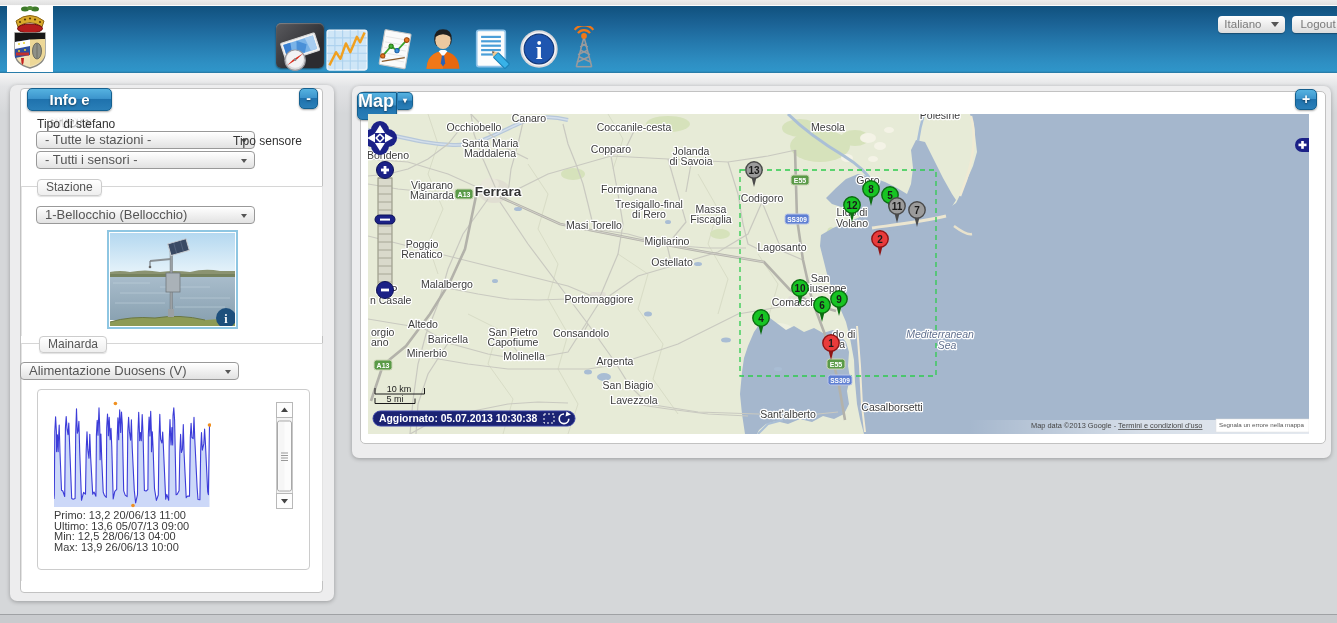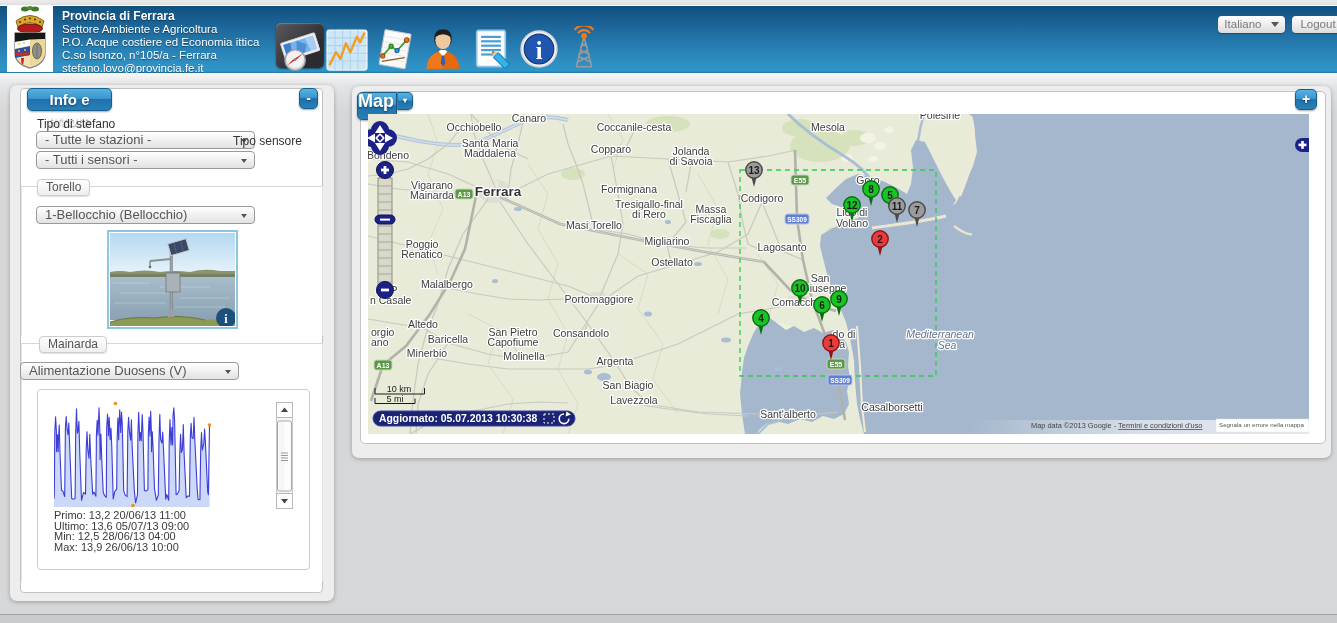--- a/index.html
+++ b/index.html
@@ -63,27 +63,20 @@
         <circle cx="17" cy="37" r="1" fill="#e8d22a"></circle>
         <circle cx="12" cy="45" r="1" fill="#e8d22a"></circle>
         <circle cx="18" cy="44" r="1" fill="#e8d22a"></circle>
 <rect x="9" y="46.5" width="13" height="3" fill="#c03030"></rect>
 <path d="M14,52 L17,52 L16.5,57 L15.5,59 L14.5,57 Z" fill="#c42020"></path>
 <path d="M23,33.5 L38,33 L38,47 Q38,56 23,60 Z" fill="#edd898"></path>
 <ellipse cx="30" cy="45" rx="4.5" ry="8" fill="#8f9188" stroke="#5a5a52" stroke-width="0.8"></ellipse>
 <line x1="30" y1="38" x2="30" y2="52" stroke="#5a5a52" stroke-width="0.6"></line>
 </svg>
     </div>
-  <div id="hdrtext">
-    <b>Provincia di Ferrara</b><br>
-    Settore Ambiente e Agricoltura<br>
-    P.O. Acque costiere ed Economia ittica<br>
-    C.so Isonzo, n°105/a - Ferrara<br>
-    stefano.lovo@provincia.fe.it
-  </div>
   <div id="icActive"></div>
     <svg class="hicon" style="left:279px;top:23px" width="43" height="43" viewBox="0 0 40 40">
 <g transform="rotate(-18 20 16)">
 <rect x="3" y="8" width="33" height="17" fill="#f2f2f2" stroke="#d8d8d8" stroke-width="1" rx="1"></rect>
 <rect x="5" y="10" width="29" height="13" fill="#7ab3e8"></rect>
 <path d="M5,10 L12,10 L10,23 L5,23 Z" fill="#3a7fd0"></path>
 <path d="M18,10 L26,16 L22,23 L15,20 Z" fill="#4a90d8"></path>
 <path d="M26,10 L34,10 L34,23 L28,23 Z" fill="#a8cdf0"></path>
 </g>
 <circle cx="15" cy="29" r="9.5" fill="#d8d8da" stroke="#9a9aa0" stroke-width="1"></circle>
@@ -176,21 +169,21 @@
 <div class="wpanel" style="left:20px;top:88px;width:303px;height:505px;"></div>
 <div class="bluetab" style="left:27px;top:88px;width:85px;height:23px;font-size:15px;line-height:21px;text-align:center;">Info e errore</div>
 <div class="bluetab" style="left:299px;top:88px;width:19px;height:21px;font-size:14px;line-height:18px;text-align:center;">-</div>
 
 <div class="lbl" style="left:37px;top:117px;">Tipo di stefano</div>
 <div class="sel" style="left:36px;top:131px;">- Tutte le stazioni -<span class="arr"></span></div>
 <div class="lbl" style="left:233px;top:134px;">Tipo sensore</div>
 <div class="sel" style="left:36px;top:151px;">- Tutti i sensori -<span class="arr"></span></div>
 
 <div class="fieldline" style="left:21px;top:186px;width:300px;height:149px;"></div>
-<div class="legend" style="left:37px;top:179px;">Torello</div>
+<div class="legend" style="left:37px;top:179px;">Stazione</div>
 <div class="sel" style="left:36px;top:206px;">1-Bellocchio (Bellocchio)<span class="arr"></span></div>
 <div id="photo" style="position:absolute;left:107px;top:230px;width:131px;height:99px;border:2px solid #8ec6e2;background:#fff;box-sizing:border-box;padding:1px;">
     <svg width="125" height="93" viewBox="0 0 125 93" style="display:block">
 <defs>
         <linearGradient id="sky" x1="0" y1="0" x2="0" y2="1">
 <stop offset="0" stop-color="#b4d8f0"></stop>
           <stop offset="0.75" stop-color="#ddeef8"></stop>
           <stop offset="1" stop-color="#eaf4fa"></stop>
         </linearGradient>
 <linearGradient id="wat" x1="0" y1="0" x2="0" y2="1">

